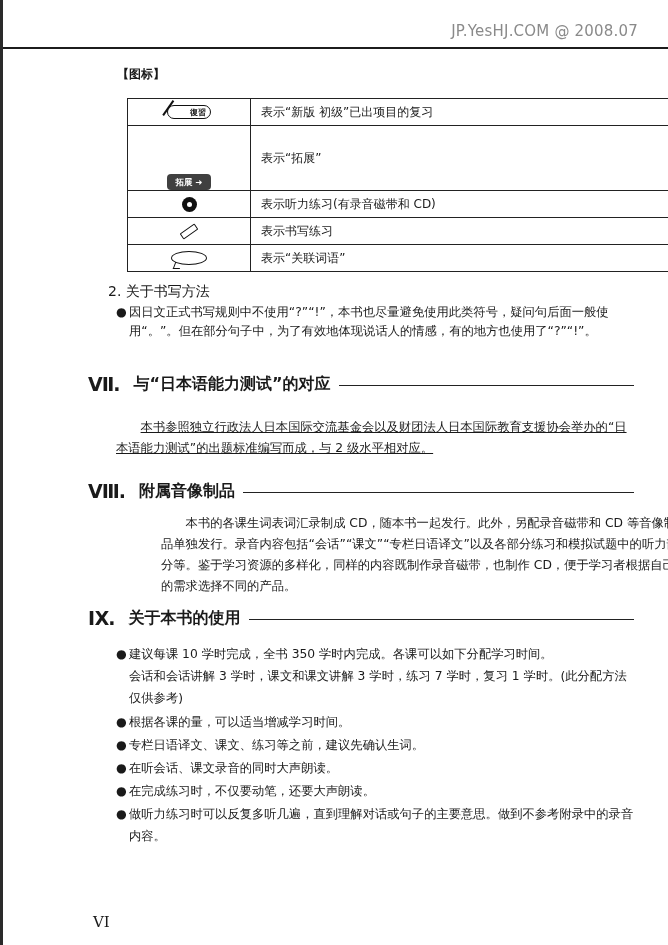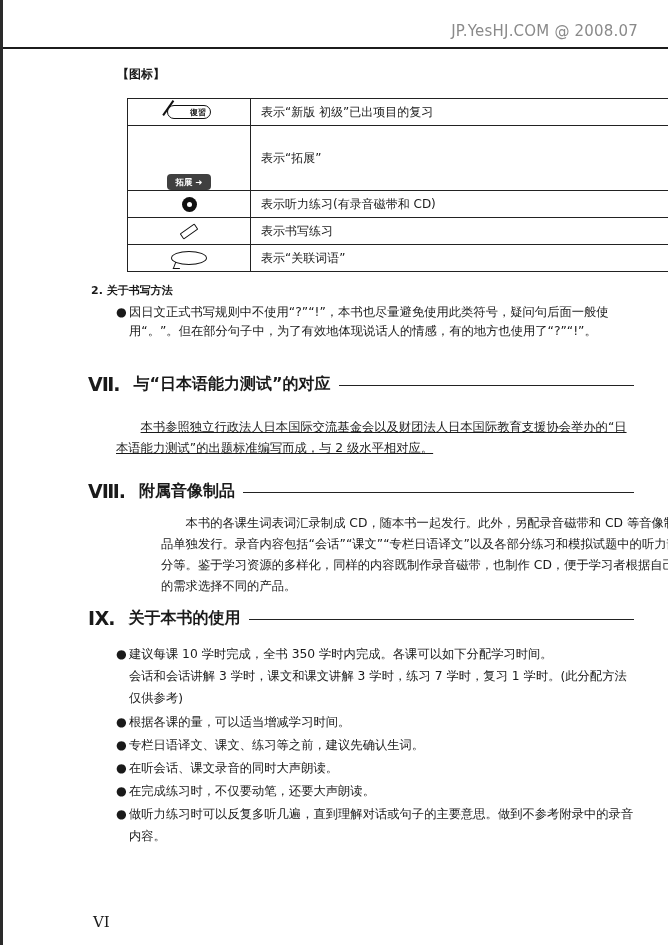--- a/index.html
+++ b/index.html
@@ -23,21 +23,21 @@
   .ico-fuxi { width:44px; height:14px; border:1.5px solid #111; border-radius:8px; position:relative; font-size:8px; font-weight:bold; line-height:14px; text-align:right; padding-right:4px; box-sizing:border-box; }
   .ico-fuxi::before { content:""; position:absolute; left:-2px; top:-3px; width:14px; height:18px; border-left:2px solid #111; transform:rotate(35deg); }
   .ico-tuozhan { width:44px; height:16px; background:#404040; border-radius:4px; color:#fff; font-size:8.5px; font-weight:bold; line-height:16px;margin-top:48px; }
   .ico-cd { width:15px; height:15px; border-radius:50%; background:#111; position:relative; }
   .ico-cd::after { content:""; position:absolute; left:5px; top:5px; width:5px; height:5px; background:#fff; border-radius:50%; }
   .ico-pencil { width:16px; height:5px; border:1.3px solid #111; transform:rotate(-35deg); border-radius:1px; }
   .ico-note { width:11px; height:15px; border:1.3px solid #111; background:repeating-linear-gradient(#fff 0 2px,#999 2px 3px); }
   .ico-bubble { width:34px; height:12px; border:1.4px solid #111; border-radius:50%; position:relative; }
   .ico-bubble::after { content:""; position:absolute; left:2px; bottom:-5px; width:6px; height:6px; border-left:1.4px solid #111; border-bottom:1.4px solid #111; transform:skewX(-20deg); }
 
-  .h2 { position:absolute; left:91px; top:283px; font-size:11px; font-weight:bold; }
+  .h2 { position:absolute; left:108px; top:283px; font-size:14px; font-weight:normal; }
   .bullet-p { position:absolute; left:116px; width:520px; font-size:12.3px; line-height:19px; }
   .bullet-p .b { position:absolute; left:0; }
   .bullet-p .t { display:block; padding-left:13px; }
 
   .sec { position:absolute; left:88px; width:546px; display:flex; align-items:center; }
   .sec .num { font-size:19px; font-weight:bold; font-family:"DejaVu Sans", sans-serif; margin-right:14px; letter-spacing:-1px; }
   .sec .title { font-size:16px; font-weight:bold; white-space:nowrap; }
   .sec .line { flex:1; height:1.6px; background:#222; margin-left:8px; margin-top:3px; }
 
   .body-text { position:absolute; left:116px; width:522px; font-size:12.3px; line-height:21px; text-indent:2em; }

